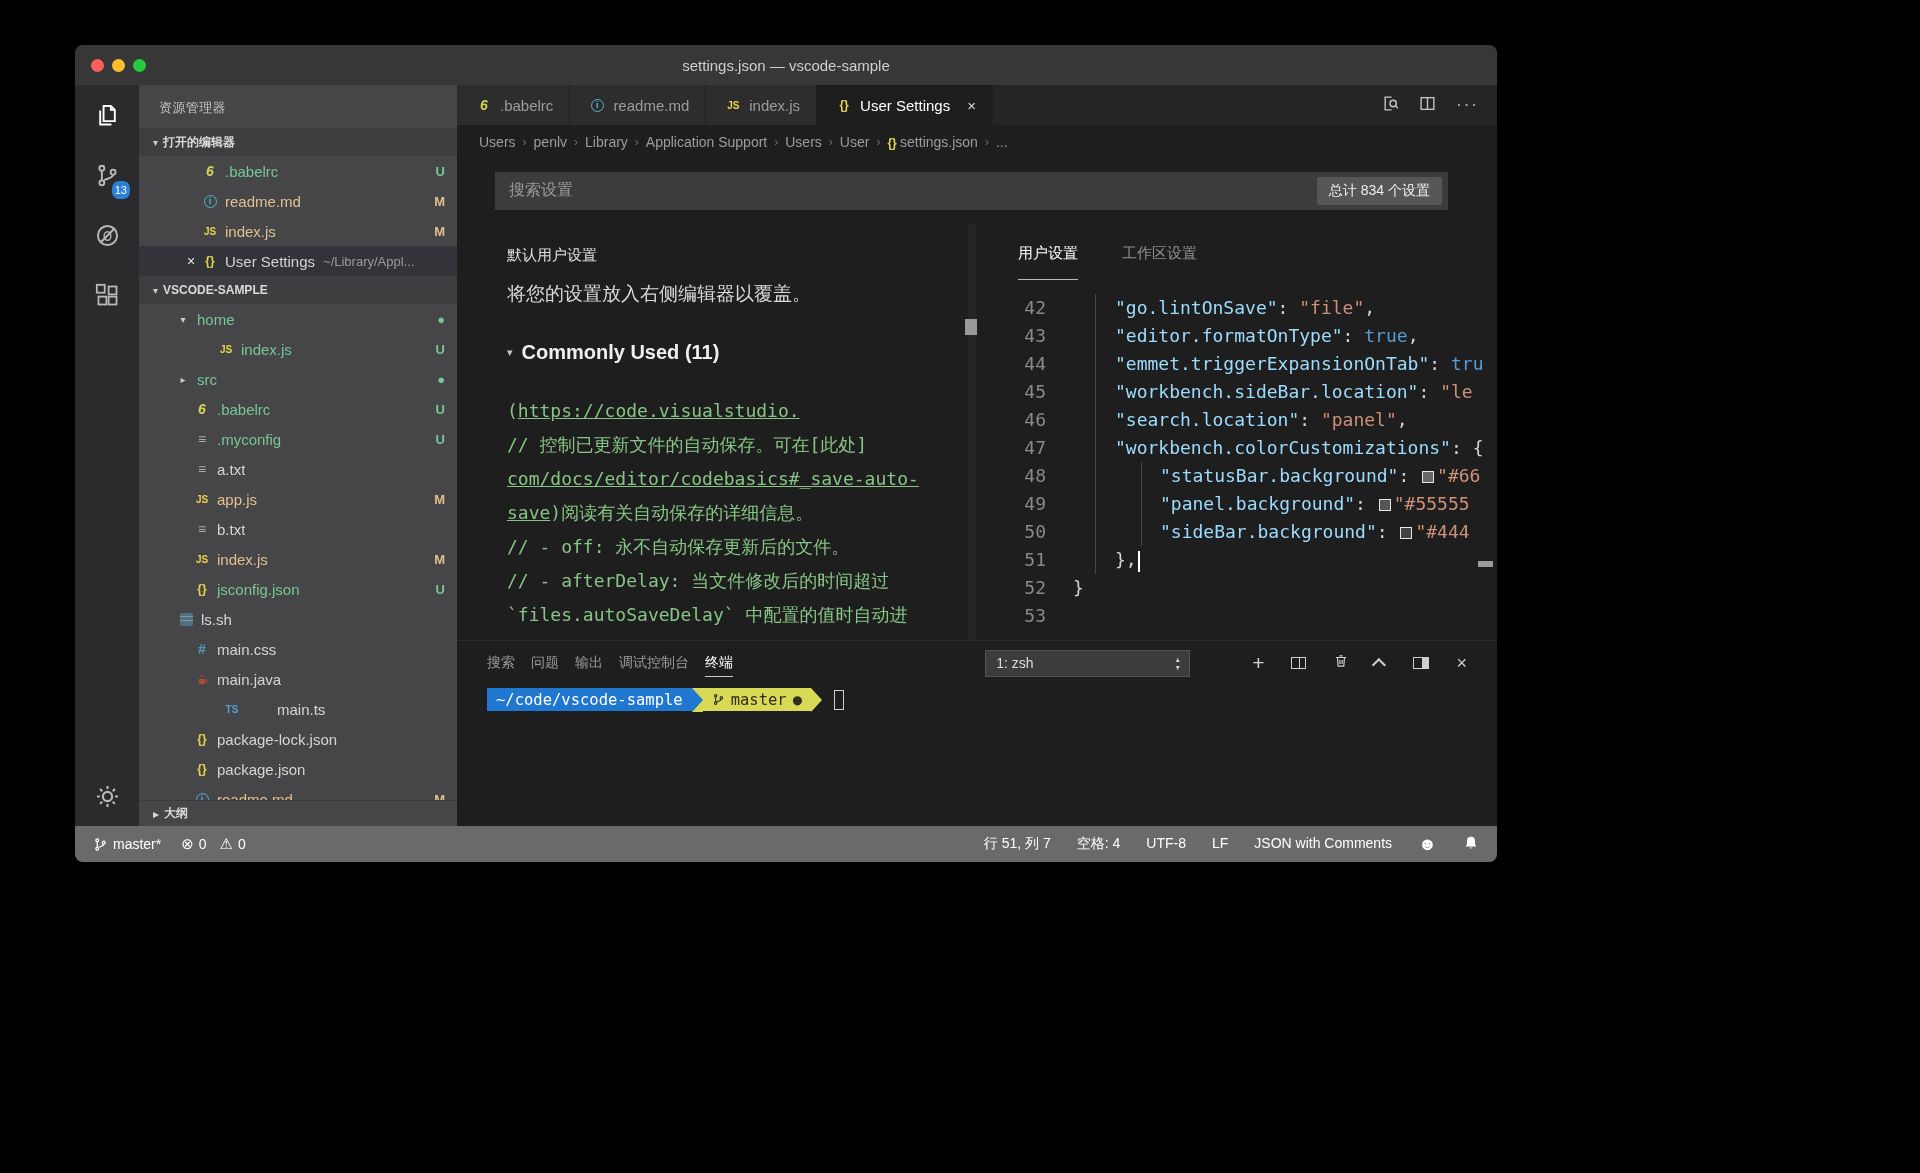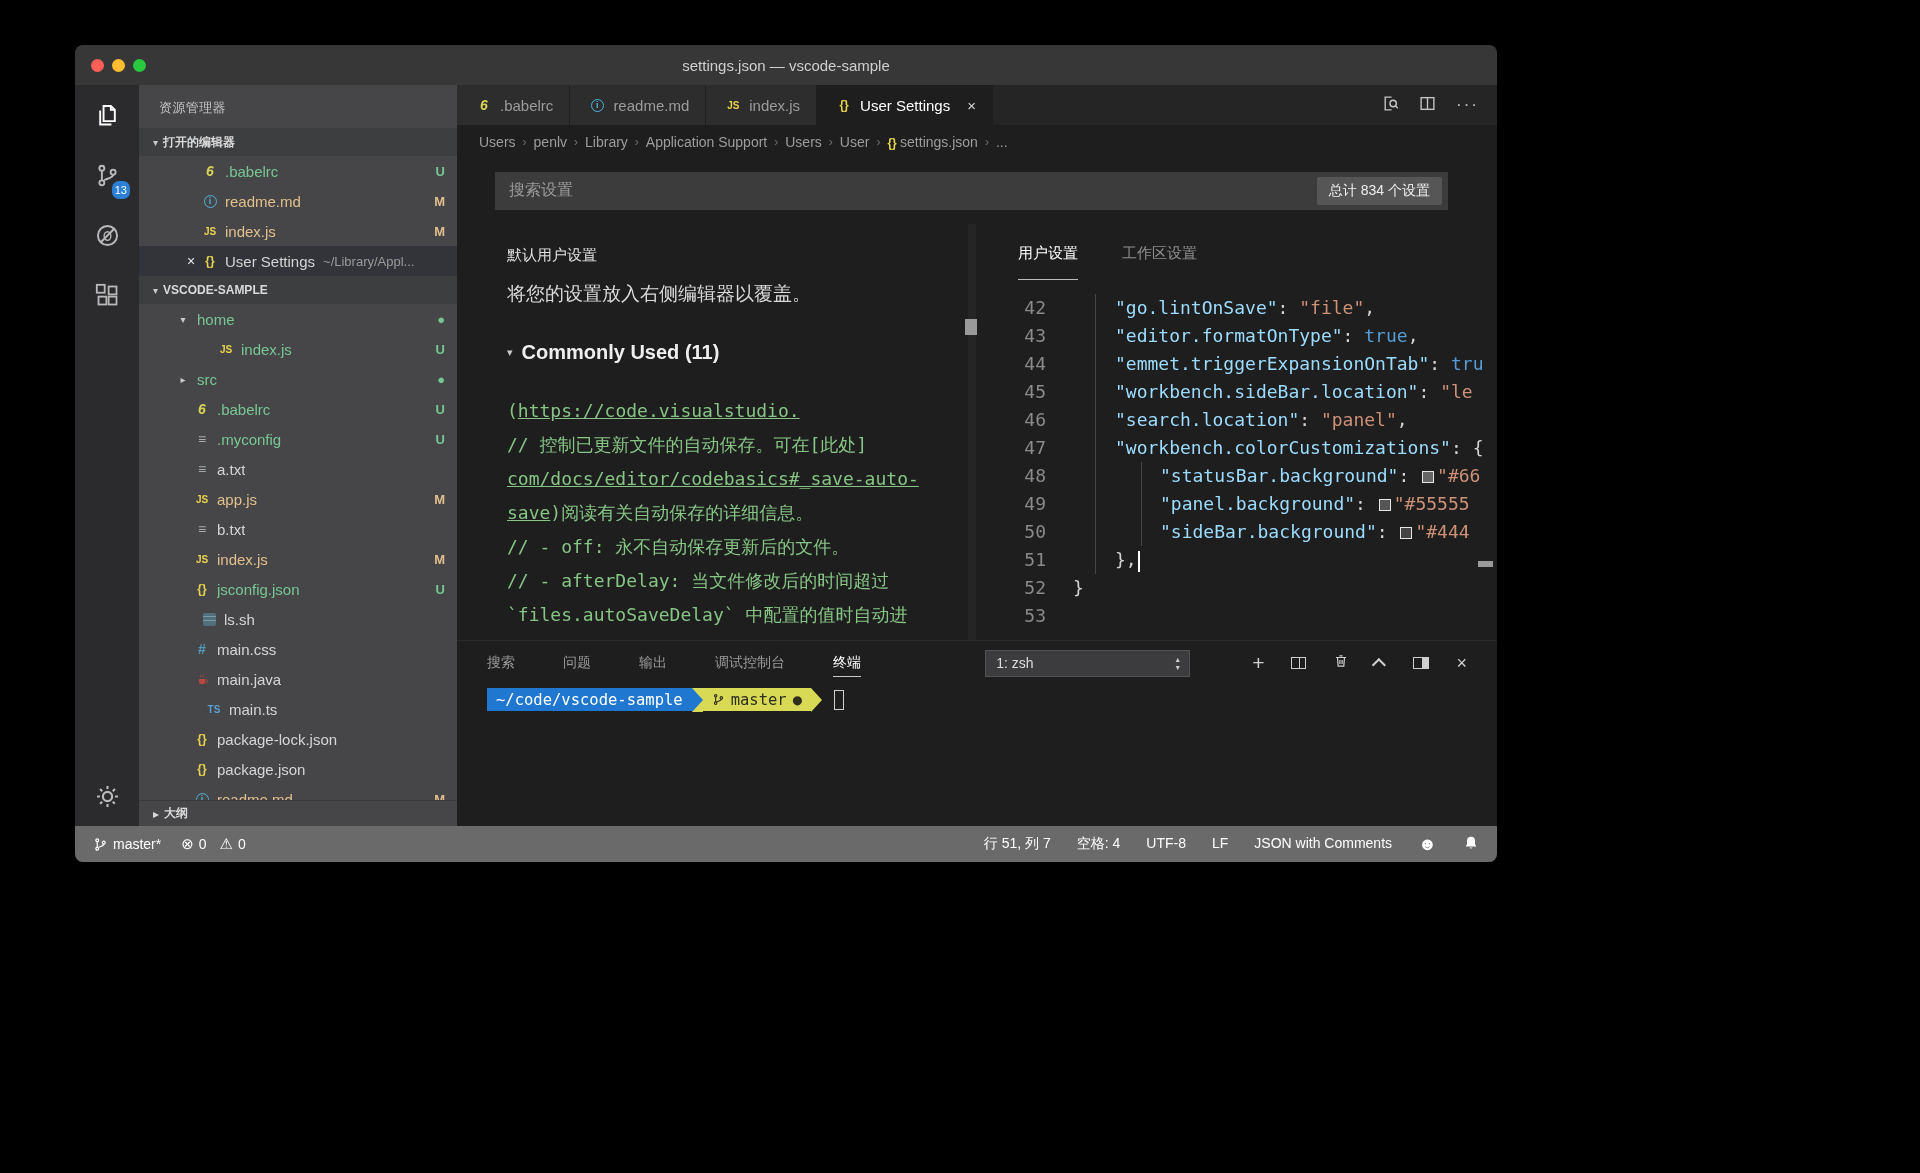--- a/index.html
+++ b/index.html
@@ -331,21 +331,21 @@
               <span class="gap"></span>
               <span class="badge st-modified">M</span>
             </div>
             <div class="srow" style="padding-left: 36px;">
               <span class="arrow"></span>
               <span class="fic i-braces">{}</span>
               <span class="lbl st-untracked">jsconfig.json</span>
               <span class="gap"></span>
               <span class="badge st-untracked">U</span>
             </div>
-            <div class="srow" style="padding-left: 43px; justify-content: center;">
+            <div class="srow" style="padding-left: 20px; justify-content: center;">
               <span class="arrow"></span>
               <span class="fic">
                 <span class="shell-box"></span>
               </span>
               <span class="lbl st-none">ls.sh</span>
               <span class="gap"></span>
             </div>
             <div class="srow" style="padding-left: 36px;">
               <span class="arrow"></span>
               <span class="fic i-hash">#</span>
@@ -357,21 +357,21 @@
               <span class="fic">
                 <svg width="13" height="13" viewBox="0 0 16 16">
                   <path d="M3.5 7.5h8v3.2a3 3 0 0 1-3 3h-2a3 3 0 0 1-3-3z" fill="#b5493f"></path>
                   <path d="M11.5 8.5h1.3a1.7 1.7 0 0 1 0 3.4h-1.3" stroke="#b5493f" fill="none" stroke-width="1"></path>
                   <path d="M5.8 2c1 1.2-.8 1.8 0 3.4M8.8 2c1 1.2-.8 1.8 0 3.4" stroke="#b5493f" fill="none" stroke-width="1"></path>
                 </svg>
               </span>
               <span class="lbl st-none">main.java</span>
               <span class="gap"></span>
             </div>
-            <div class="srow" style="padding-left: 48px;">
+            <div class="srow" style="padding-left: 36px; gap: 30px;">
               <span class="arrow"></span>
               <span class="fic i-ts">TS</span>
               <span class="lbl st-none">main.ts</span>
               <span class="gap"></span>
             </div>
             <div class="srow" style="padding-left: 36px;">
               <span class="arrow"></span>
               <span class="fic i-braces">{}</span>
               <span class="lbl st-none">package-lock.json</span>
               <span class="gap"></span>
@@ -510,21 +510,21 @@
                   <div class="cl g1"><span class="ln">51</span><span class="ct ind1"><span class="tk-p">},</span><span class="caret"></span></span></div>
                   <div class="cl"><span class="ln">52</span><span class="ct ind0"><span class="tk-p">}</span></span></div>
                   <div class="cl"><span class="ln">53</span><span class="ct ind0"></span></div>
                 </div>
             </div>
           </div>
         </div>
 
         <div class="panel">
           <div class="panel-tabs">
-            <div id="panel-tabs-host" style="display:flex;gap:48px">
+            <div id="panel-tabs-host" style="display:flex;gap:16px">
                 <div class="ptab">搜索</div>
                 <div class="ptab">问题</div>
                 <div class="ptab">输出</div>
                 <div class="ptab">调试控制台</div>
                 <div class="ptab active">终端</div>
               </div>
             <div class="ptab-gap"></div>
             <div class="term-select">
               <span>1: zsh</span>
               <span class="gap"></span>

